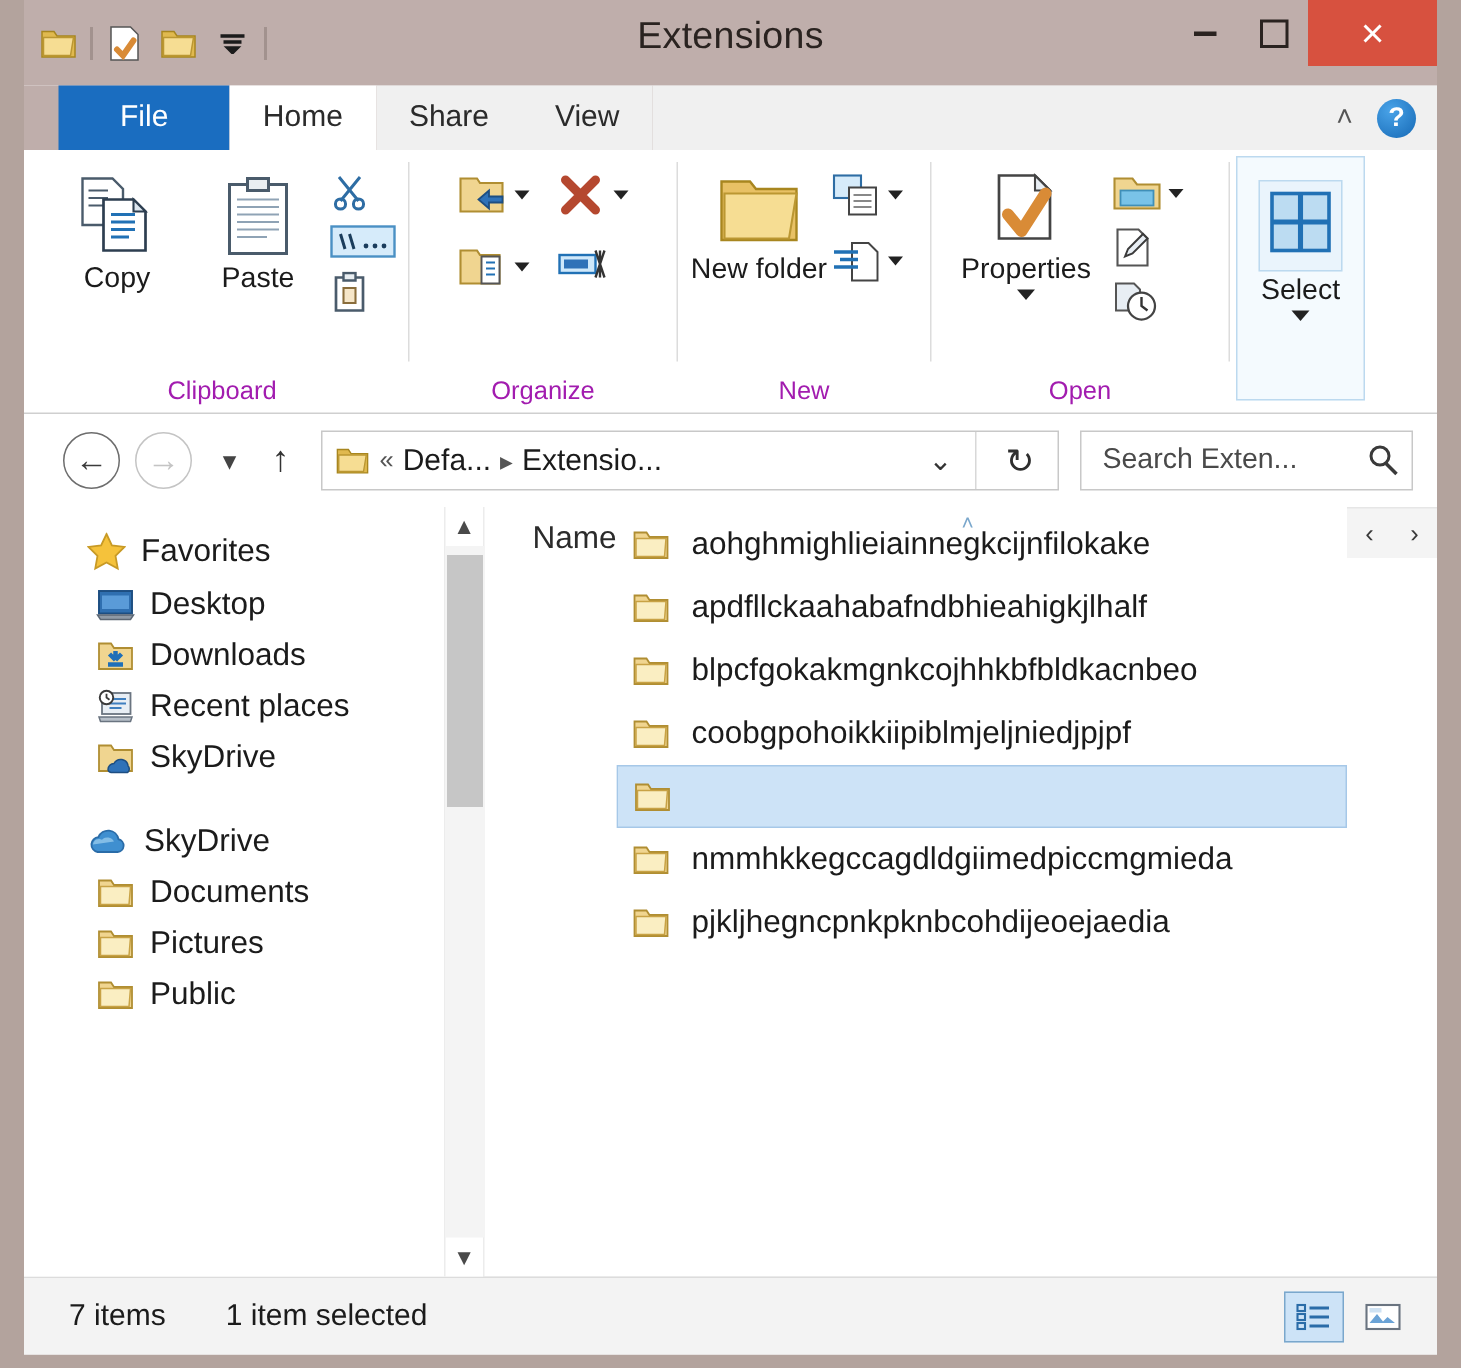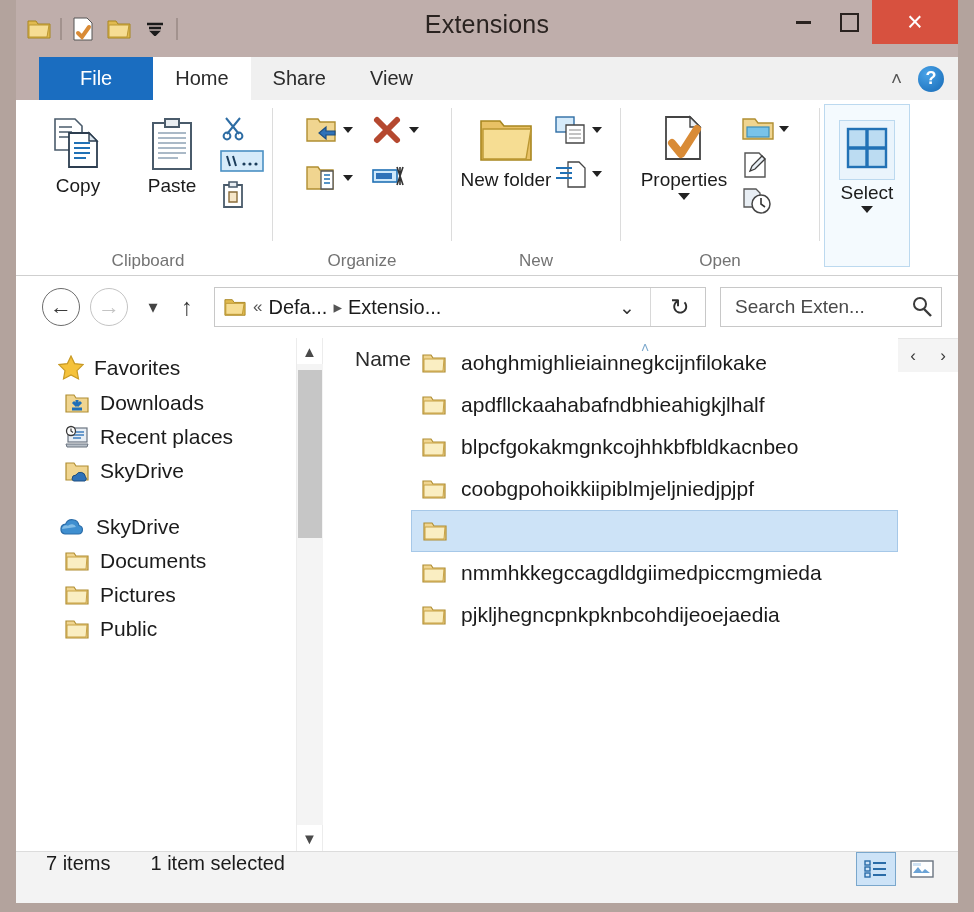--- a/index.html
+++ b/index.html
@@ -56,21 +56,21 @@
     color: #fff; font-size: 18px; font-weight: bold;
     display: flex; align-items: center; justify-content: center;
   }
   .ribbon {
     flex: 0 0 176px; background: #fff; border-bottom: 1px solid #cfcfcf;
     display: flex; padding-left: 12px;
   }
   .group { display: flex; flex-direction: column; position: relative; padding: 0 4px; }
   .group-body { flex: 1; display: flex; align-items: flex-start; padding-top: 9px; gap: 2px; }
   .group-label {
-    height: 28px; text-align: center; font-size: 17px; color: #737373;
+    height: 28px; text-align: center; font-size: 17px; color: #a21caf;
     display: flex; align-items: center; justify-content: center;
   }
   .group-sep { width: 1px; background: #dcdcdc; margin: 8px 4px 34px 4px; }
   .big-btn {
     width: 92px; display: flex; flex-direction: column; align-items: center;
     padding-top: 6px; gap: 3px;
   }
   .big-btn .lbl { font-size: 19px; color: #1b1b1b; text-align: center; line-height: 1.05; }
   .small-col { display: flex; flex-direction: column; gap: 7px; padding-top: 6px; }
   .small-row { display: flex; align-items: center; gap: 4px; }
@@ -136,21 +136,21 @@
   .row .nm { font-size: 21px; color: #1b1b1b; white-space: nowrap; }
   .hscroll {
     height: 34px; display: flex; align-items: center; background: #f4f4f4;
     border-top: 1px solid #e6e6e6;
   }
   .hs-arrow { width: 30px; text-align: center; font-size: 17px; color: #3a3a3a; }
   .hs-track { flex: 1; height: 34px; position: relative; background: #f0f0f0; }
   .hs-thumb { position: absolute; left: 0; top: 1px; height: 31px; width: 45%; background: #c6c6c6; }
   
   .statusbar {
-    flex: 0 0 52px; display: flex; align-items: flex-start; background: #f3f3f3;
+    flex: 0 0 52px; display: flex; align-items: center; background: #f3f3f3;
     border-top: 1px solid #dcdcdc; padding: 0 10px 0 30px; gap: 40px;
   }
   .status-txt { font-size: 20px; color: #1b1b1b; }
   .view-btns { margin-left: auto; display: flex; gap: 6px; padding-right: 6px; }
   .view-btn { width: 40px; height: 34px; display: flex; align-items: center; justify-content: center; }
   .view-btn.active { background: #cde3f7; border: 1px solid #7aa7cc; }
 </style>
 </head>
 <body>
 
@@ -430,20 +430,28 @@
 
     <div class="navpane">
       <div class="nav-root">
         <svg width="26" height="26" viewBox="0 0 26 26">
           <path d="M13 1l3.6 7.6 8.4 1-6 6 1.5 8.4L13 20l-7.5 4 1.5-8.4-6-6 8.4-1z" fill="#f5c23b" stroke="#c89a25" stroke-width="1.2"></path>
         </svg>
         <span class="txt">Favorites</span>
       </div>
       <div class="nav-child">
         <svg width="26" height="24" viewBox="0 0 26 24">
+          <rect x="2" y="3" width="22" height="15" fill="#2f6fb0" stroke="#1d4e82" stroke-width="1.3"></rect>
+          <path d="M4 6h18v9H4z" fill="#5a9bd8"></path>
+          <path d="M1 19h24l-2 3H3z" fill="#8f9aa6" stroke="#5d6875" stroke-width="1"></path>
+        </svg>
+        <span class="txt">Desktop</span>
+      </div>
+      <div class="nav-child">
+        <svg width="26" height="24" viewBox="0 0 26 24">
           <path d="M2 4h8l2 3h12v14H2z" fill="#f0d590" stroke="#b08e32" stroke-width="1.2"></path>
           <path d="M13 9v6m0 0l-4-4m4 4l4-4" stroke="#1f6fb8" stroke-width="3" fill="none"></path>
           <path d="M8 18h10" stroke="#1f6fb8" stroke-width="3"></path>
         </svg>
         <span class="txt">Downloads</span>
       </div>
       <div class="nav-child">
         <svg width="26" height="24" viewBox="0 0 26 24">
           <rect x="4" y="3" width="19" height="14" fill="#e8eef4" stroke="#6a7480" stroke-width="1.2"></rect>
           <g stroke="#3f7fbf" stroke-width="1.3">

